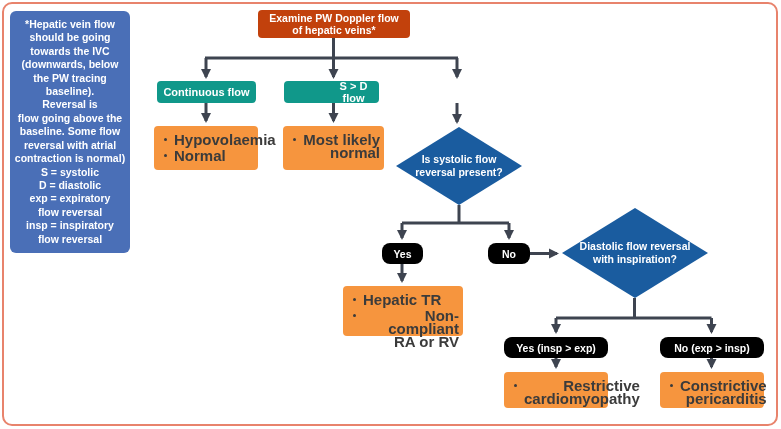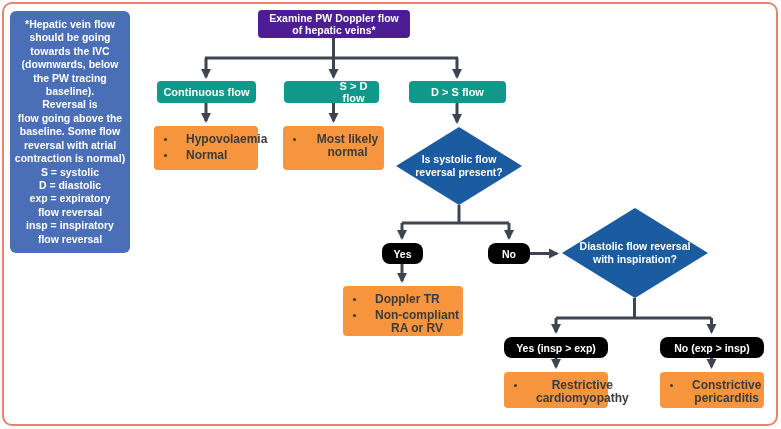--- a/index.html
+++ b/index.html
@@ -8,21 +8,21 @@
   .frame{position:absolute;left:2px;top:2px;right:3px;bottom:3px;border:2px solid #E8836C;border-radius:10px;pointer-events:none;}
   .connectors{position:absolute;left:0;top:0;width:781px;height:429px;pointer-events:none;}
 
   .note{position:absolute;left:10px;top:11px;width:120px;height:242px;background:#4A6FB7;border-radius:6px;
         color:#ffffff;font-size:10.5px;font-weight:bold;line-height:13.4px;text-align:center;
         display:flex;align-items:center;justify-content:center;box-sizing:border-box;padding:17px 3px;
         white-space:pre-line;}
 
   .node{position:absolute;box-sizing:border-box;color:#fff;display:flex;align-items:center;justify-content:center;
         text-align:center;font-weight:bold;}
-  .root{left:258px;top:10px;width:152px;height:28px;background:#4c1d95;border-radius:4px;font-size:10.5px;
+  .root{left:258px;top:10px;width:152px;height:28px;background:#c2410c;border-radius:4px;font-size:10.5px;
         line-height:12.5px;white-space:pre-line;}
   .teal{background:#10988A;border-radius:4px;font-size:11px;height:22px;top:81px;}
   .teal1{left:157px;width:99px;}
   .teal2{left:284px;width:95px;padding-left:44px;}
   .teal3{left:409px;width:97px;}
 
   .diamond{background:#1A5C9F;clip-path:polygon(50% 0,100% 50%,50% 100%,0 50%);font-size:10.5px;line-height:13px;
            white-space:pre-line;}
   .diamond1{left:396px;top:127px;width:126px;height:78px;}
   .diamond2{left:562px;top:208px;width:146px;height:90px;}
@@ -35,21 +35,21 @@
   .pill-no2{left:660px;}
 
   .orange{position:absolute;background:#F6953E;border-radius:4px;box-sizing:border-box;padding:7px 4px 5px 9px;}
   .orange1{left:154px;top:126px;width:104px;height:44px;}
   .orange2{left:283px;top:126px;width:101px;height:44px;}
   .orange3{left:343px;top:286px;width:120px;height:50px;}
   .orange4{left:504px;top:372px;width:104px;height:36px;}
   .orange5{left:660px;top:372px;width:104px;height:36px;}
   .bullet-row{display:flex;align-items:flex-start;margin-bottom:3px;}
   .dot{width:3px;height:3px;border-radius:50%;background:#3B3B3B;margin:5px 7px 0 1px;flex:none;}
-  .btxt{color:#3B3B3B;font-size:12px;line-height:13px;font-weight:bold;text-align:center;margin-left:12px;}
+  .btxt{color:#3B3B3B;font-size:15px;line-height:13px;font-weight:bold;text-align:right;}
 </style>
 </head>
 <body>
 
 <div class="canvas">
 
   <svg class="connectors" viewBox="0 0 781 429" xmlns="http://www.w3.org/2000/svg">
     <defs>
       <marker id="ah" markerUnits="userSpaceOnUse" markerWidth="11" markerHeight="11" refX="8" refY="5.5" orient="auto">
         <path d="M0,0.5 L10,5.5 L0,10.5 Z" fill="#3E4450"></path>
@@ -92,21 +92,20 @@
 exp = expiratory
 flow reversal
 insp = inspiratory
 flow reversal</div>
 
   <div class="node root">Examine PW Doppler flow
 of hepatic veins*</div>
 
   <div class="node teal teal1">Continuous flow</div>
   <div class="node teal teal2">S &gt; D flow</div>
-  <div class="node teal teal3">D &gt; S flow</div>
 
   <div class="orange orange1">
     <div class="bullet-row">
       <span class="dot"></span>
       <span class="btxt">Hypovolaemia</span>
     </div>
     <div class="bullet-row">
       <span class="dot"></span>
       <span class="btxt">Normal</span>
     </div>
@@ -121,21 +120,21 @@
 
   <div class="node diamond diamond1">Is systolic flow
 reversal present?</div>
 
   <div class="node pill pill-yes1">Yes</div>
   <div class="node pill pill-no1">No</div>
 
   <div class="orange orange3">
     <div class="bullet-row">
       <span class="dot"></span>
-      <span class="btxt">Doppler TR</span>
+      <span class="btxt">Hepatic TR</span>
     </div>
     <div class="bullet-row">
       <span class="dot"></span>
       <span class="btxt">Non-compliant RA or RV</span>
     </div>
   </div>
 
   <div class="node pill pill2 pill-yes2">Yes (insp &gt; exp)</div>
 
   <div class="node diamond diamond2">Diastolic flow reversal

